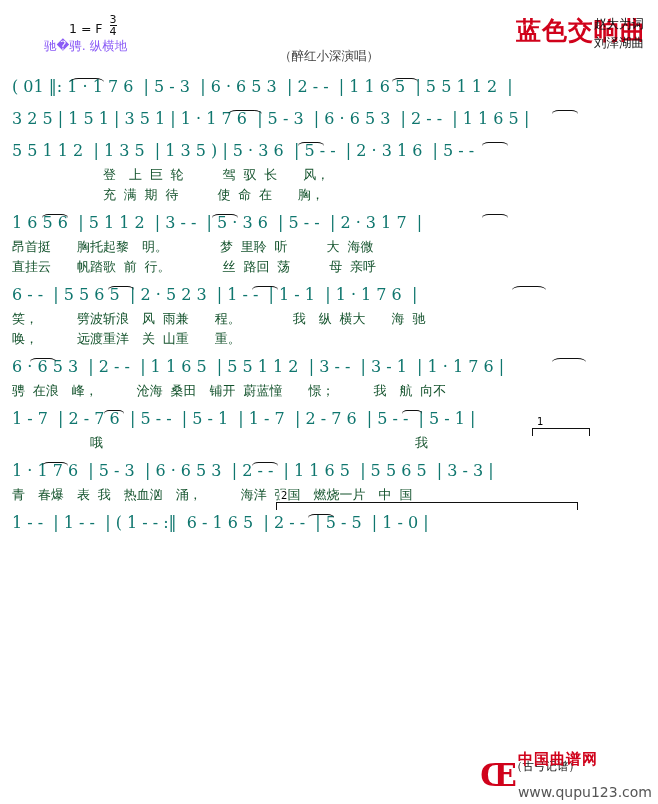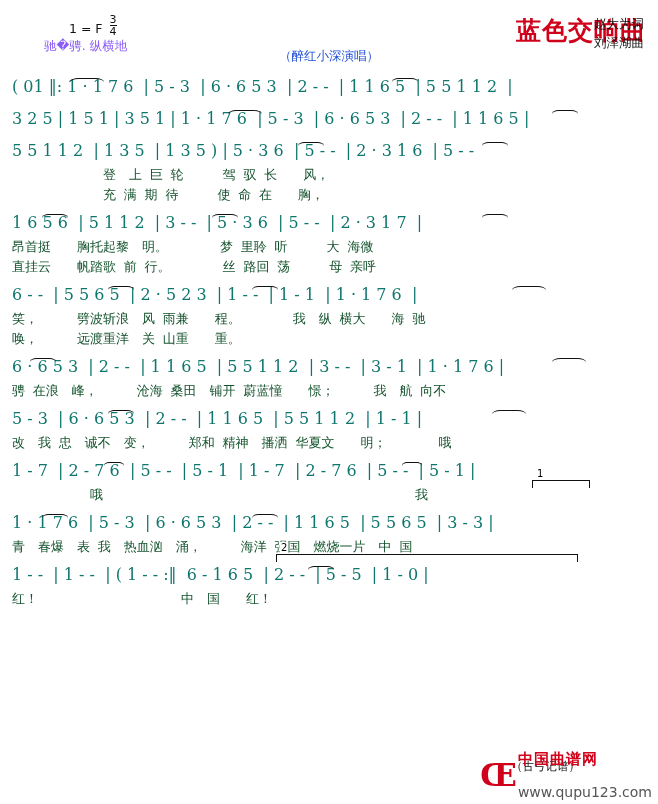--- a/index.html
+++ b/index.html
@@ -21,21 +21,21 @@
     position:absolute; left:0; right:0; top:4px;
     text-align:right;
     font-size:25px; font-weight:bold;
     color:#d0021b;
     letter-spacing:1px;
     font-family:"DejaVu Sans", sans-serif;
   }
   .subtitle {
     position:absolute; left:0; right:0; top:38px;
     text-align:center;
-    font-size:12.5px; color:#1d4ed8;
+    font-size:12.5px; color:#404040;
   }
   .keysig {
     position:absolute; left:57px; top:4px;
     font-size:12.5px; color:#111;
     white-space:nowrap;
   }
   .keysig .frac {
     display:inline-block; vertical-align:-2px;
     line-height:1.0; text-align:center;
     margin-left:3px;
@@ -169,26 +169,20 @@
     <div class="lyric">唤，　　　远渡重洋　关 山重　　重。</div>
   </div>
 
   <div class="system">
     <div class="notes">6 · 6 5 3  | 2 - -  | 1 1 6 5  | 5 5 1 1 2  | 3 - -  | 3 - 1  | 1 · 1 7 6 |</div>
     <div class="tie" style="left:18px; top:6px;"></div>
     <div class="tie t2" style="left:540px; top:6px;"></div>
     <div class="lyric">骋 在浪　峰，　　　沧海 桑田　铺开 蔚蓝憧　　憬；　　　我　航 向不</div>
   </div>
 
-  <div class="system">
-    <div class="notes">5 - 3  | 6 · 6 5 3  | 2 - -  | 1 1 6 5  | 5 5 1 1 2  | 1 - 1 |</div>
-    <div class="tie" style="left:96px; top:6px;"></div>
-    <div class="tie t2" style="left:480px; top:6px;"></div>
-    <div class="lyric">改　我 忠　诚不　变，　　　郑和 精神　播洒 华夏文　　明；　　　　哦</div>
-  </div>
 
   <div class="system">
     <div class="notes">1 - 7  | 2 - 7 6  | 5 - -  | 5 - 1  | 1 - 7  | 2 - 7 6  | 5 - -  | 5 - 1 |</div>
     <div class="tie t3" style="left:92px; top:6px;"></div>
     <div class="tie t3" style="left:390px; top:6px;"></div>
     <div class="bracket" style="left:520px; top:24px; width:56px;">
       <span>1</span>
     </div>
     <div class="lyric">　　　　　　哦　　　　　　　　　　　　　　　　　　　　　　　　我</div>
   </div>
@@ -199,21 +193,20 @@
     <div class="tie" style="left:240px; top:6px;"></div>
     <div class="lyric">青　春爆　表 我　热血汹　涌，　　　海洋 强国　燃烧一片　中 国</div>
   </div>
 
   <div class="system">
     <div class="notes">1 - -  | 1 - -  | ( 1 - - :‖  6 - 1 6 5  | 2 - -  | 5 - 5  | 1 - 0 |</div>
     <div class="bracket" style="left:264px; top:-6px; width:300px;">
       <span>2</span>
     </div>
     <div class="tie" style="left:296px; top:6px;"></div>
-    <div class="lyric">红！　　　　　　　　　　　中　国　　红！</div>
   </div>
 
   <div class="footer-note">（古弓记谱）</div>
 
   <div class="logo">
     <div class="cmark">Œ</div>
     <div class="txt">
       <span class="cn">中国曲谱网</span>
       <span class="url">www.qupu123.com</span>
     </div>

